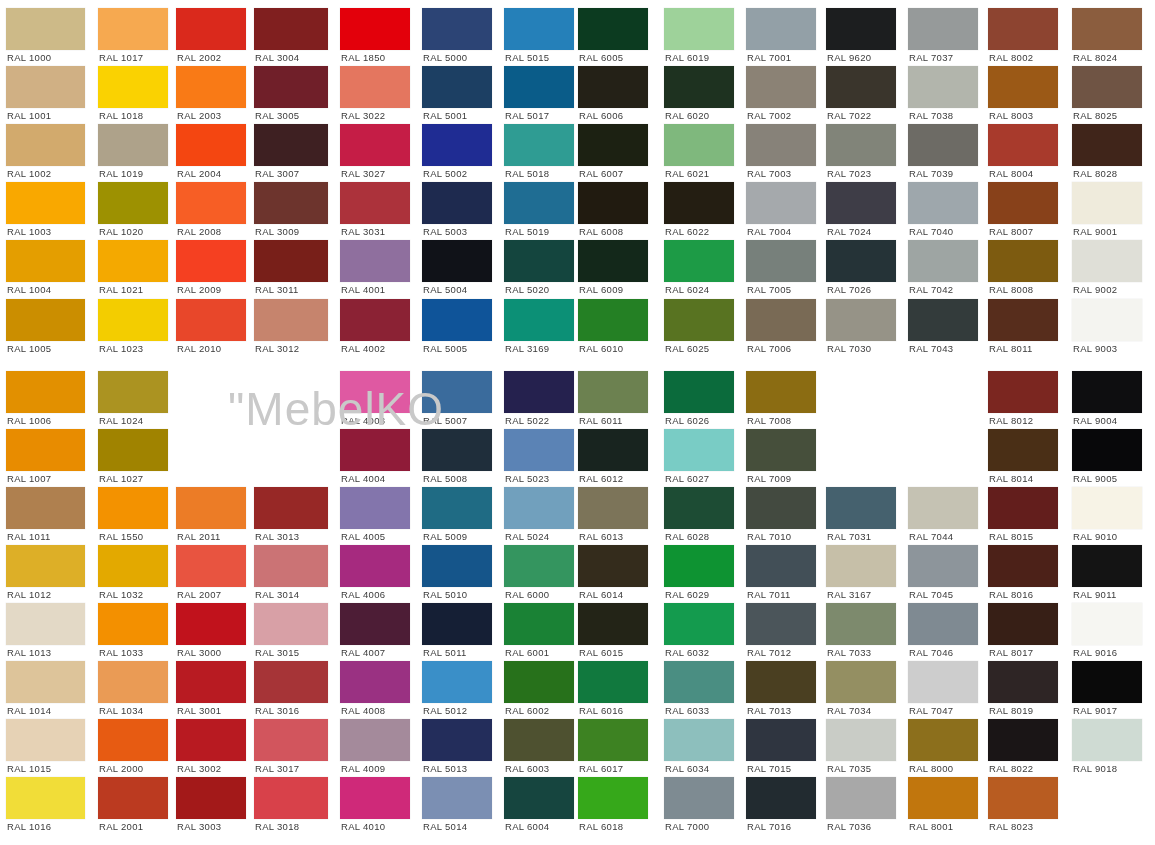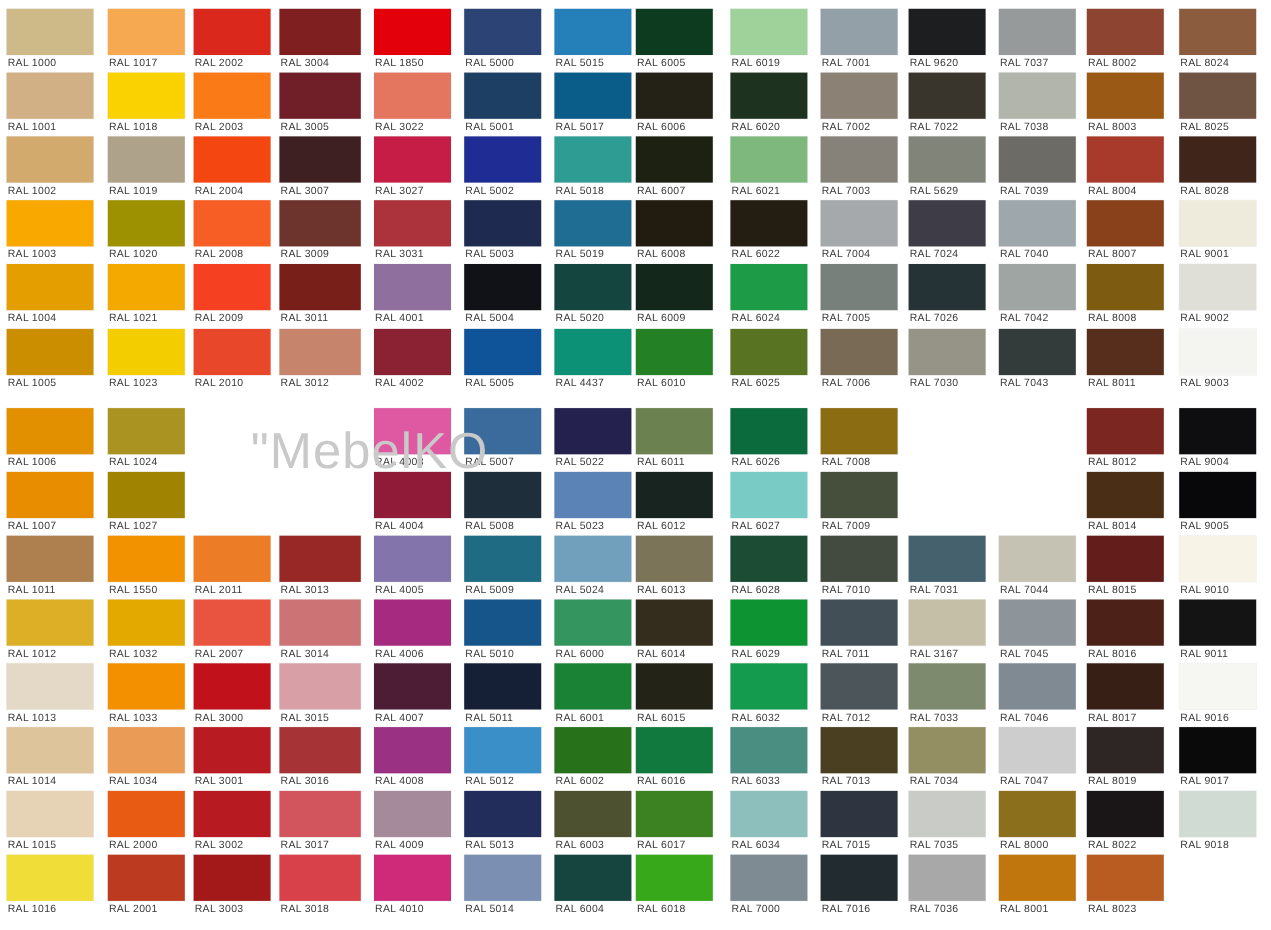--- a/index.html
+++ b/index.html
@@ -391,21 +391,21 @@
       <div class="cell" style="left: 504px; top: 182px;">
         <div class="swatch" title="RAL 5019" style="background: rgb(31, 109, 147); width: 70px;"></div>
         <div class="label">RAL 5019</div>
       </div>
       <div class="cell" style="left: 504px; top: 240px;">
         <div class="swatch" title="RAL 5020" style="background: rgb(20, 69, 62); width: 70px;"></div>
         <div class="label">RAL 5020</div>
       </div>
       <div class="cell" style="left: 504px; top: 299px;">
         <div class="swatch" title="RAL 5021" style="background: rgb(12, 144, 118); width: 70px;"></div>
-        <div class="label">RAL 4437</div>
+        <div class="label">RAL 3169</div>
       </div>
       <div class="cell" style="left: 504px; top: 371px;">
         <div class="swatch" title="RAL 5022" style="background: rgb(37, 33, 78); width: 70px;"></div>
         <div class="label">RAL 5022</div>
       </div>
       <div class="cell" style="left: 504px; top: 429px;">
         <div class="swatch" title="RAL 5023" style="background: rgb(91, 131, 181); width: 70px;"></div>
         <div class="label">RAL 5023</div>
       </div>
       <div class="cell" style="left: 504px; top: 487px;">
@@ -603,21 +603,21 @@
       <div class="cell" style="left: 826px; top: 8px;">
         <div class="swatch" title="RAL 7021" style="background: rgb(28, 30, 31); width: 70px;"></div>
         <div class="label">RAL 9620</div>
       </div>
       <div class="cell" style="left: 826px; top: 66px;">
         <div class="swatch" title="RAL 7022" style="background: rgb(58, 53, 44); width: 70px;"></div>
         <div class="label">RAL 7022</div>
       </div>
       <div class="cell" style="left: 826px; top: 124px;">
         <div class="swatch" title="RAL 7023" style="background: rgb(129, 132, 121); width: 70px;"></div>
-        <div class="label">RAL 5629</div>
+        <div class="label">RAL 7023</div>
       </div>
       <div class="cell" style="left: 826px; top: 182px;">
         <div class="swatch" title="RAL 7024" style="background: rgb(62, 61, 71); width: 70px;"></div>
         <div class="label">RAL 7024</div>
       </div>
       <div class="cell" style="left: 826px; top: 240px;">
         <div class="swatch" title="RAL 7026" style="background: rgb(37, 51, 55); width: 70px;"></div>
         <div class="label">RAL 7026</div>
       </div>
       <div class="cell" style="left: 826px; top: 299px;">

